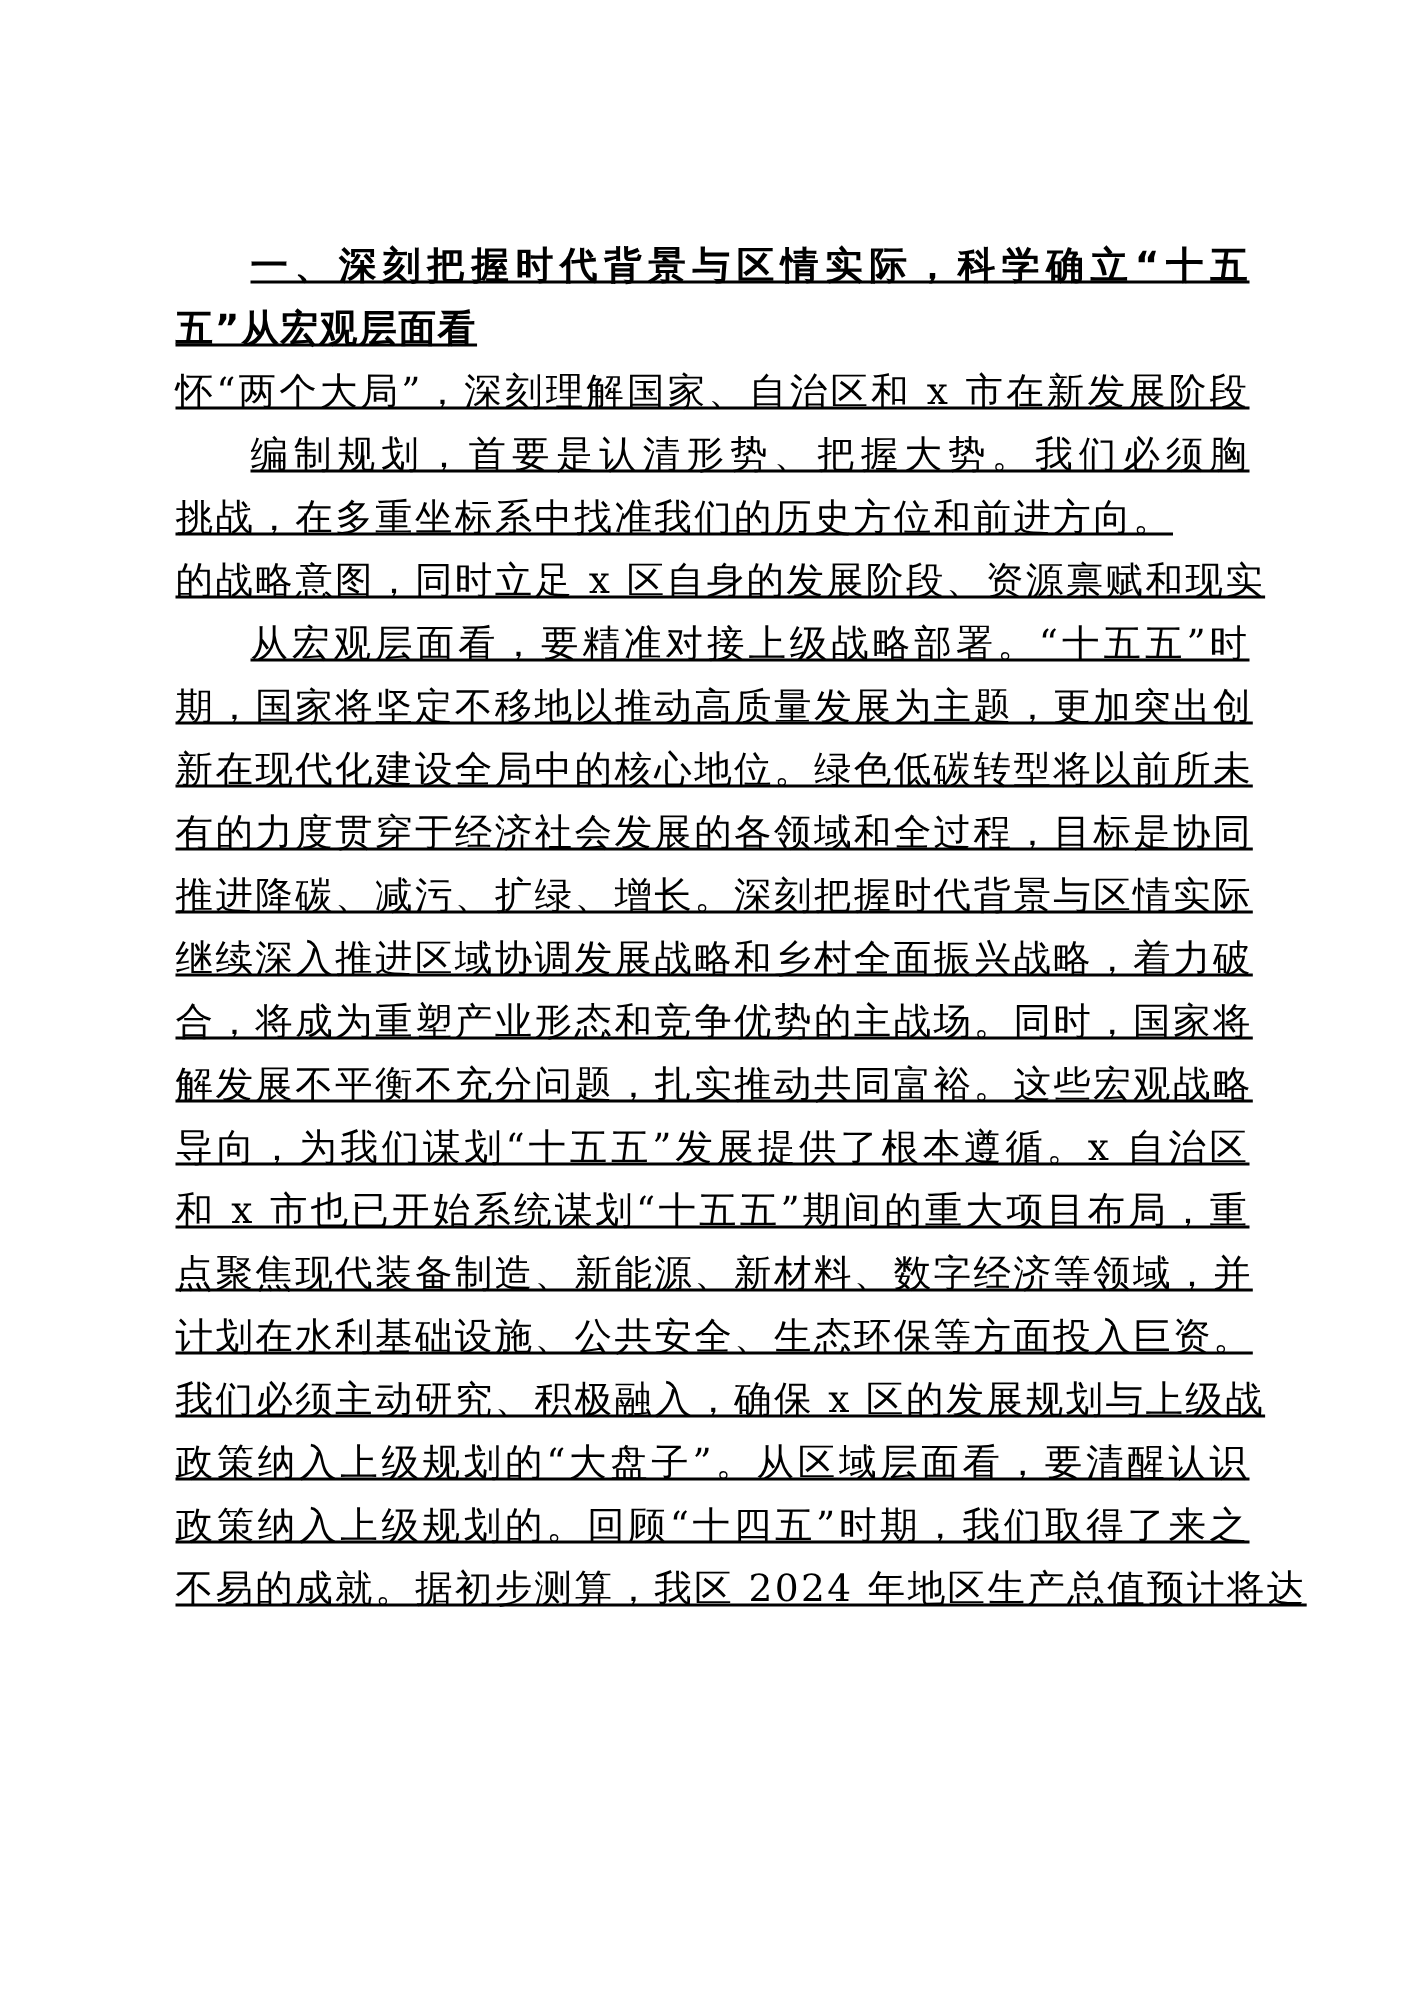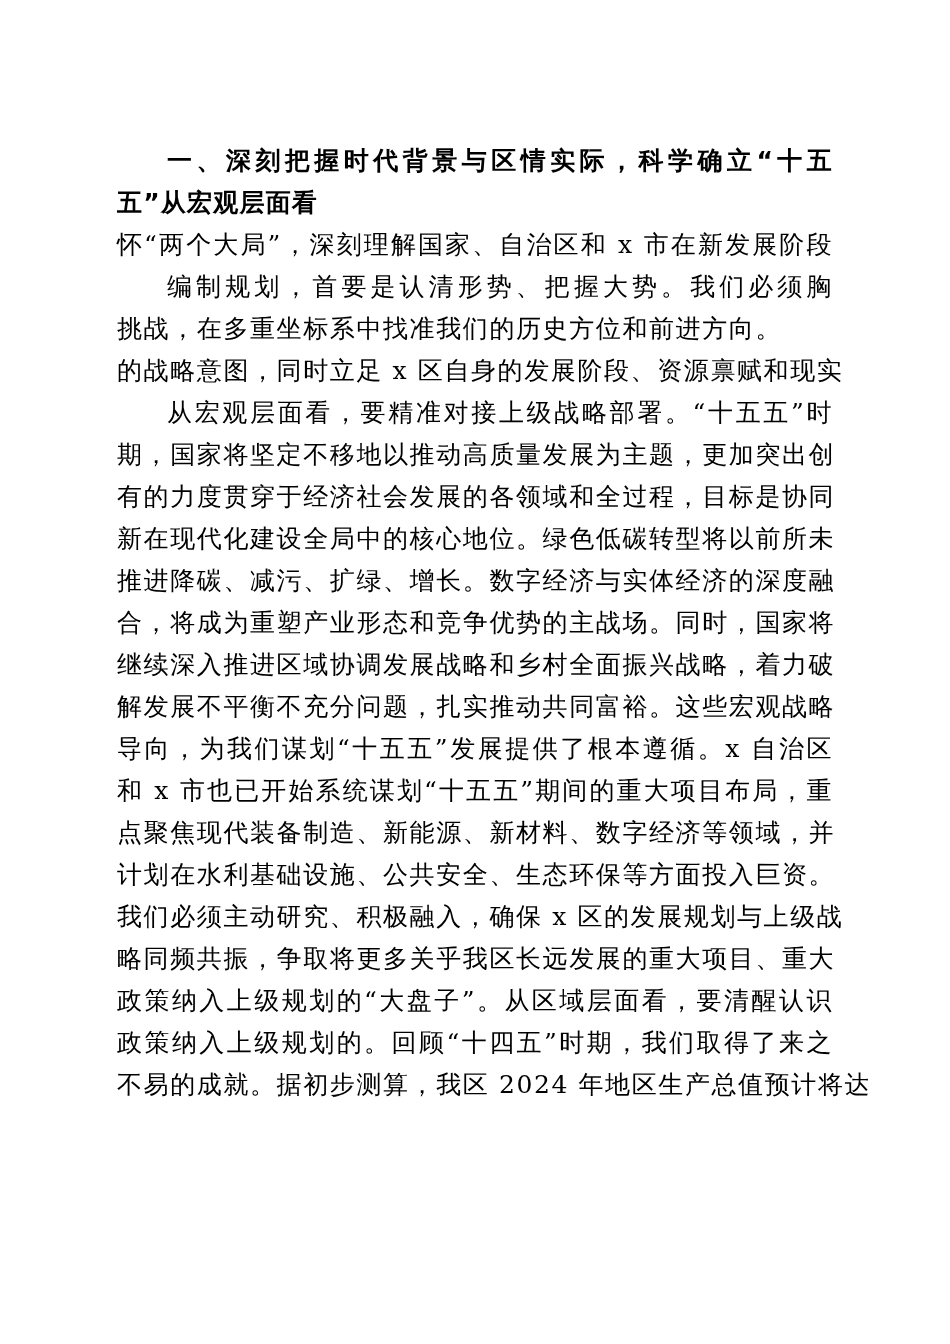--- a/index.html
+++ b/index.html
@@ -1,17 +1,17 @@
 <!DOCTYPE html>
 <html><head>
 <meta charset="utf-8">
 <style>
   html, body { margin: 0; padding: 0; background: #ffffff; }
   body { width: 950px; height: 1344px; position: relative; overflow: hidden; }
-  .page { position: absolute; left: 117px; top: 140px; width: 716px; color: #000; }
+  .page { position: absolute; left: 117px; top: 156px; width: 716px; color: #000; text-decoration: underline; }
   .line {
     height: 42px; line-height: 42px; font-size: 25px;
     font-family: "DejaVu Serif", "Liberation Serif", serif;
     text-align: justify; text-align-last: justify; white-space: nowrap;
     letter-spacing: 1.6px;
   }
   .line.last { text-align-last: left; }
   .heading { font-family: "DejaVu Sans", "Liberation Sans", sans-serif; font-weight: bold; letter-spacing: 1.2px; }
   .indent { text-indent: 50px; }
 </style>
@@ -22,28 +22,27 @@
   <div class="line heading indent">一、深刻把握时代背景与区情实际，科学确立“十五</div>
   <div class="line heading last">五”从宏观层面看</div>
 
   <div class="line">怀“两个大局”，深刻理解国家、自治区和 x 市在新发展阶段</div>
   <div class="line indent">编制规划，首要是认清形势、把握大势。我们必须胸</div>
   <div class="line last">挑战，在多重坐标系中找准我们的历史方位和前进方向。</div>
   <div class="line">的战略意图，同时立足 x 区自身的发展阶段、资源禀赋和现实</div>
 
   <div class="line indent">从宏观层面看，要精准对接上级战略部署。“十五五”时</div>
   <div class="line">期，国家将坚定不移地以推动高质量发展为主题，更加突出创</div>
+  <div class="line">新在现代化建设全局中的核心地位。绿色低碳转型将以前所未</div>
   <div class="line">有的力度贯穿于经济社会发展的各领域和全过程，目标是协同</div>
-  <div class="line">新在现代化建设全局中的核心地位。绿色低碳转型将以前所未</div>
-  <div class="line">推进降碳、减污、扩绿、增长。数字经济与实体经济的深度融</div>
+  <div class="line">推进降碳、减污、扩绿、增长。深刻把握时代背景与区情实际</div>
+  <div class="line">继续深入推进区域协调发展战略和乡村全面振兴战略，着力破</div>
   <div class="line">合，将成为重塑产业形态和竞争优势的主战场。同时，国家将</div>
-  <div class="line">继续深入推进区域协调发展战略和乡村全面振兴战略，着力破</div>
   <div class="line">解发展不平衡不充分问题，扎实推动共同富裕。这些宏观战略</div>
   <div class="line">导向，为我们谋划“十五五”发展提供了根本遵循。x 自治区</div>
   <div class="line">和 x 市也已开始系统谋划“十五五”期间的重大项目布局，重</div>
   <div class="line">点聚焦现代装备制造、新能源、新材料、数字经济等领域，并</div>
   <div class="line">计划在水利基础设施、公共安全、生态环保等方面投入巨资。</div>
   <div class="line">我们必须主动研究、积极融入，确保 x 区的发展规划与上级战</div>
-  <div class="line">略同频共振，争取将更多关乎我区长远发展的重大项目、重大</div>
   <div class="line">政策纳入上级规划的“大盘子”。从区域层面看，要清醒认识</div>
   <div class="line">政策纳入上级规划的。回顾“十四五”时期，我们取得了来之</div>
   <div class="line">不易的成就。据初步测算，我区 2024 年地区生产总值预计将达</div>
 </div>
 
 </body></html>

